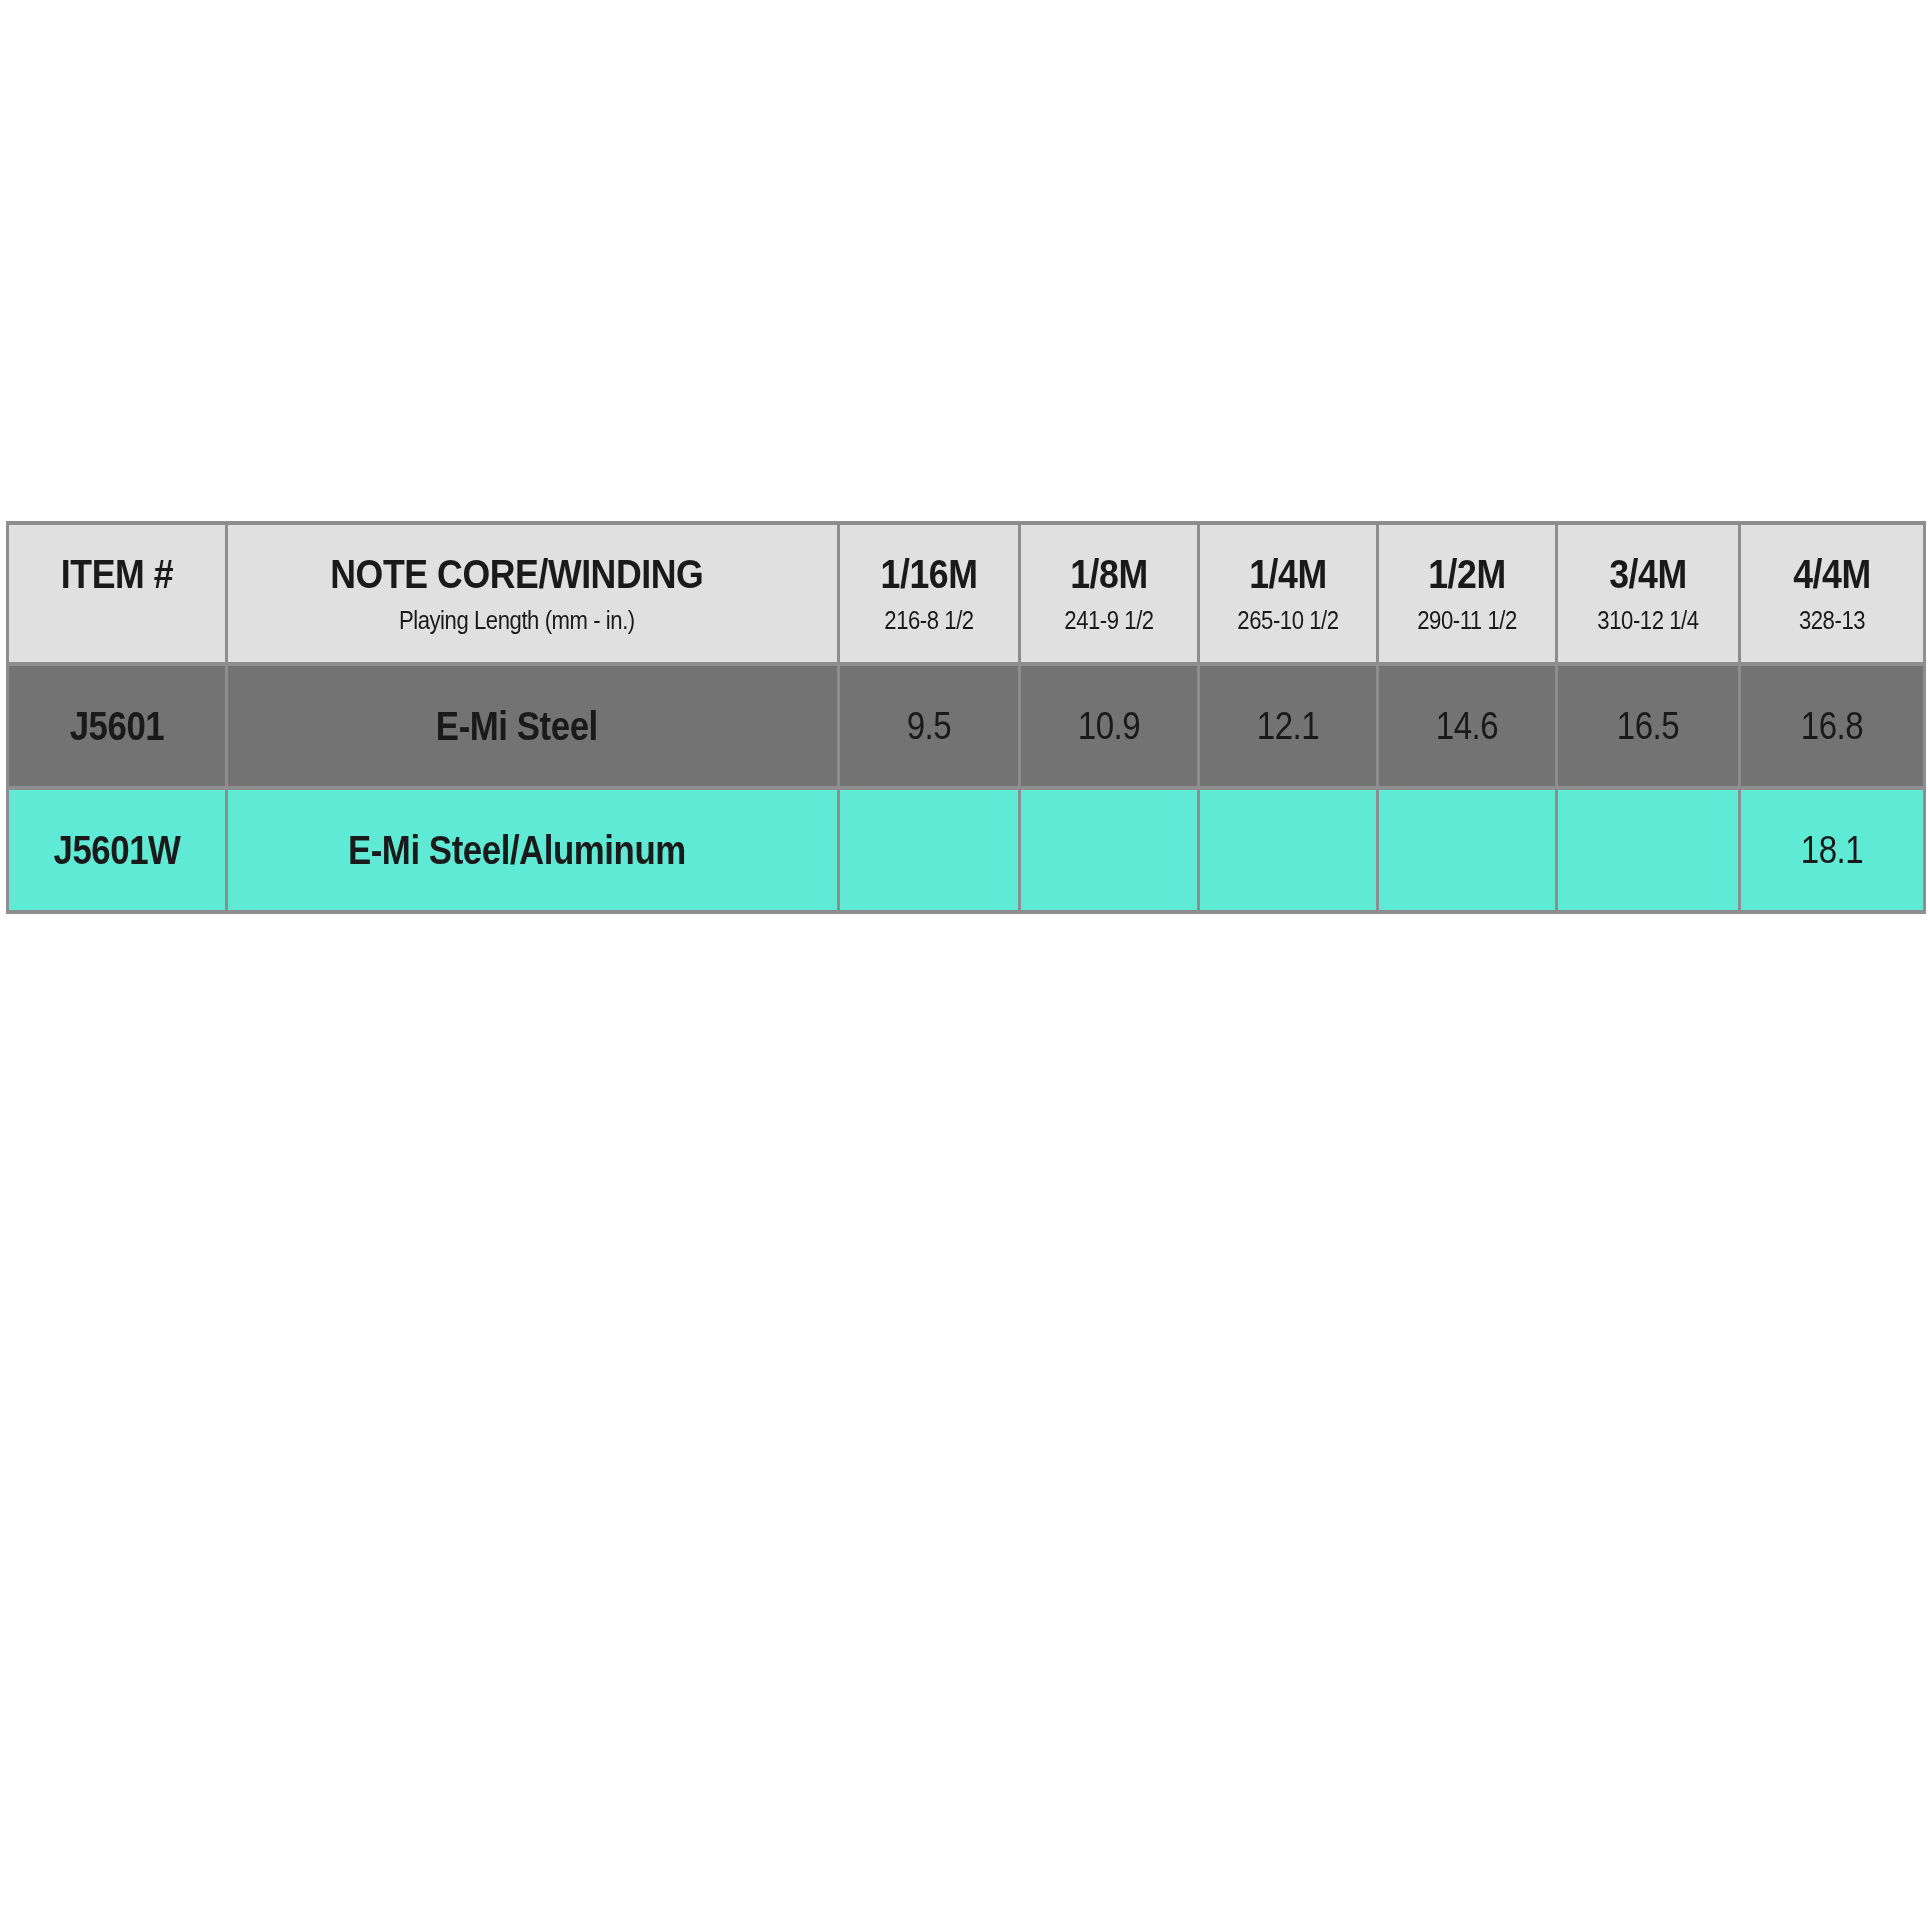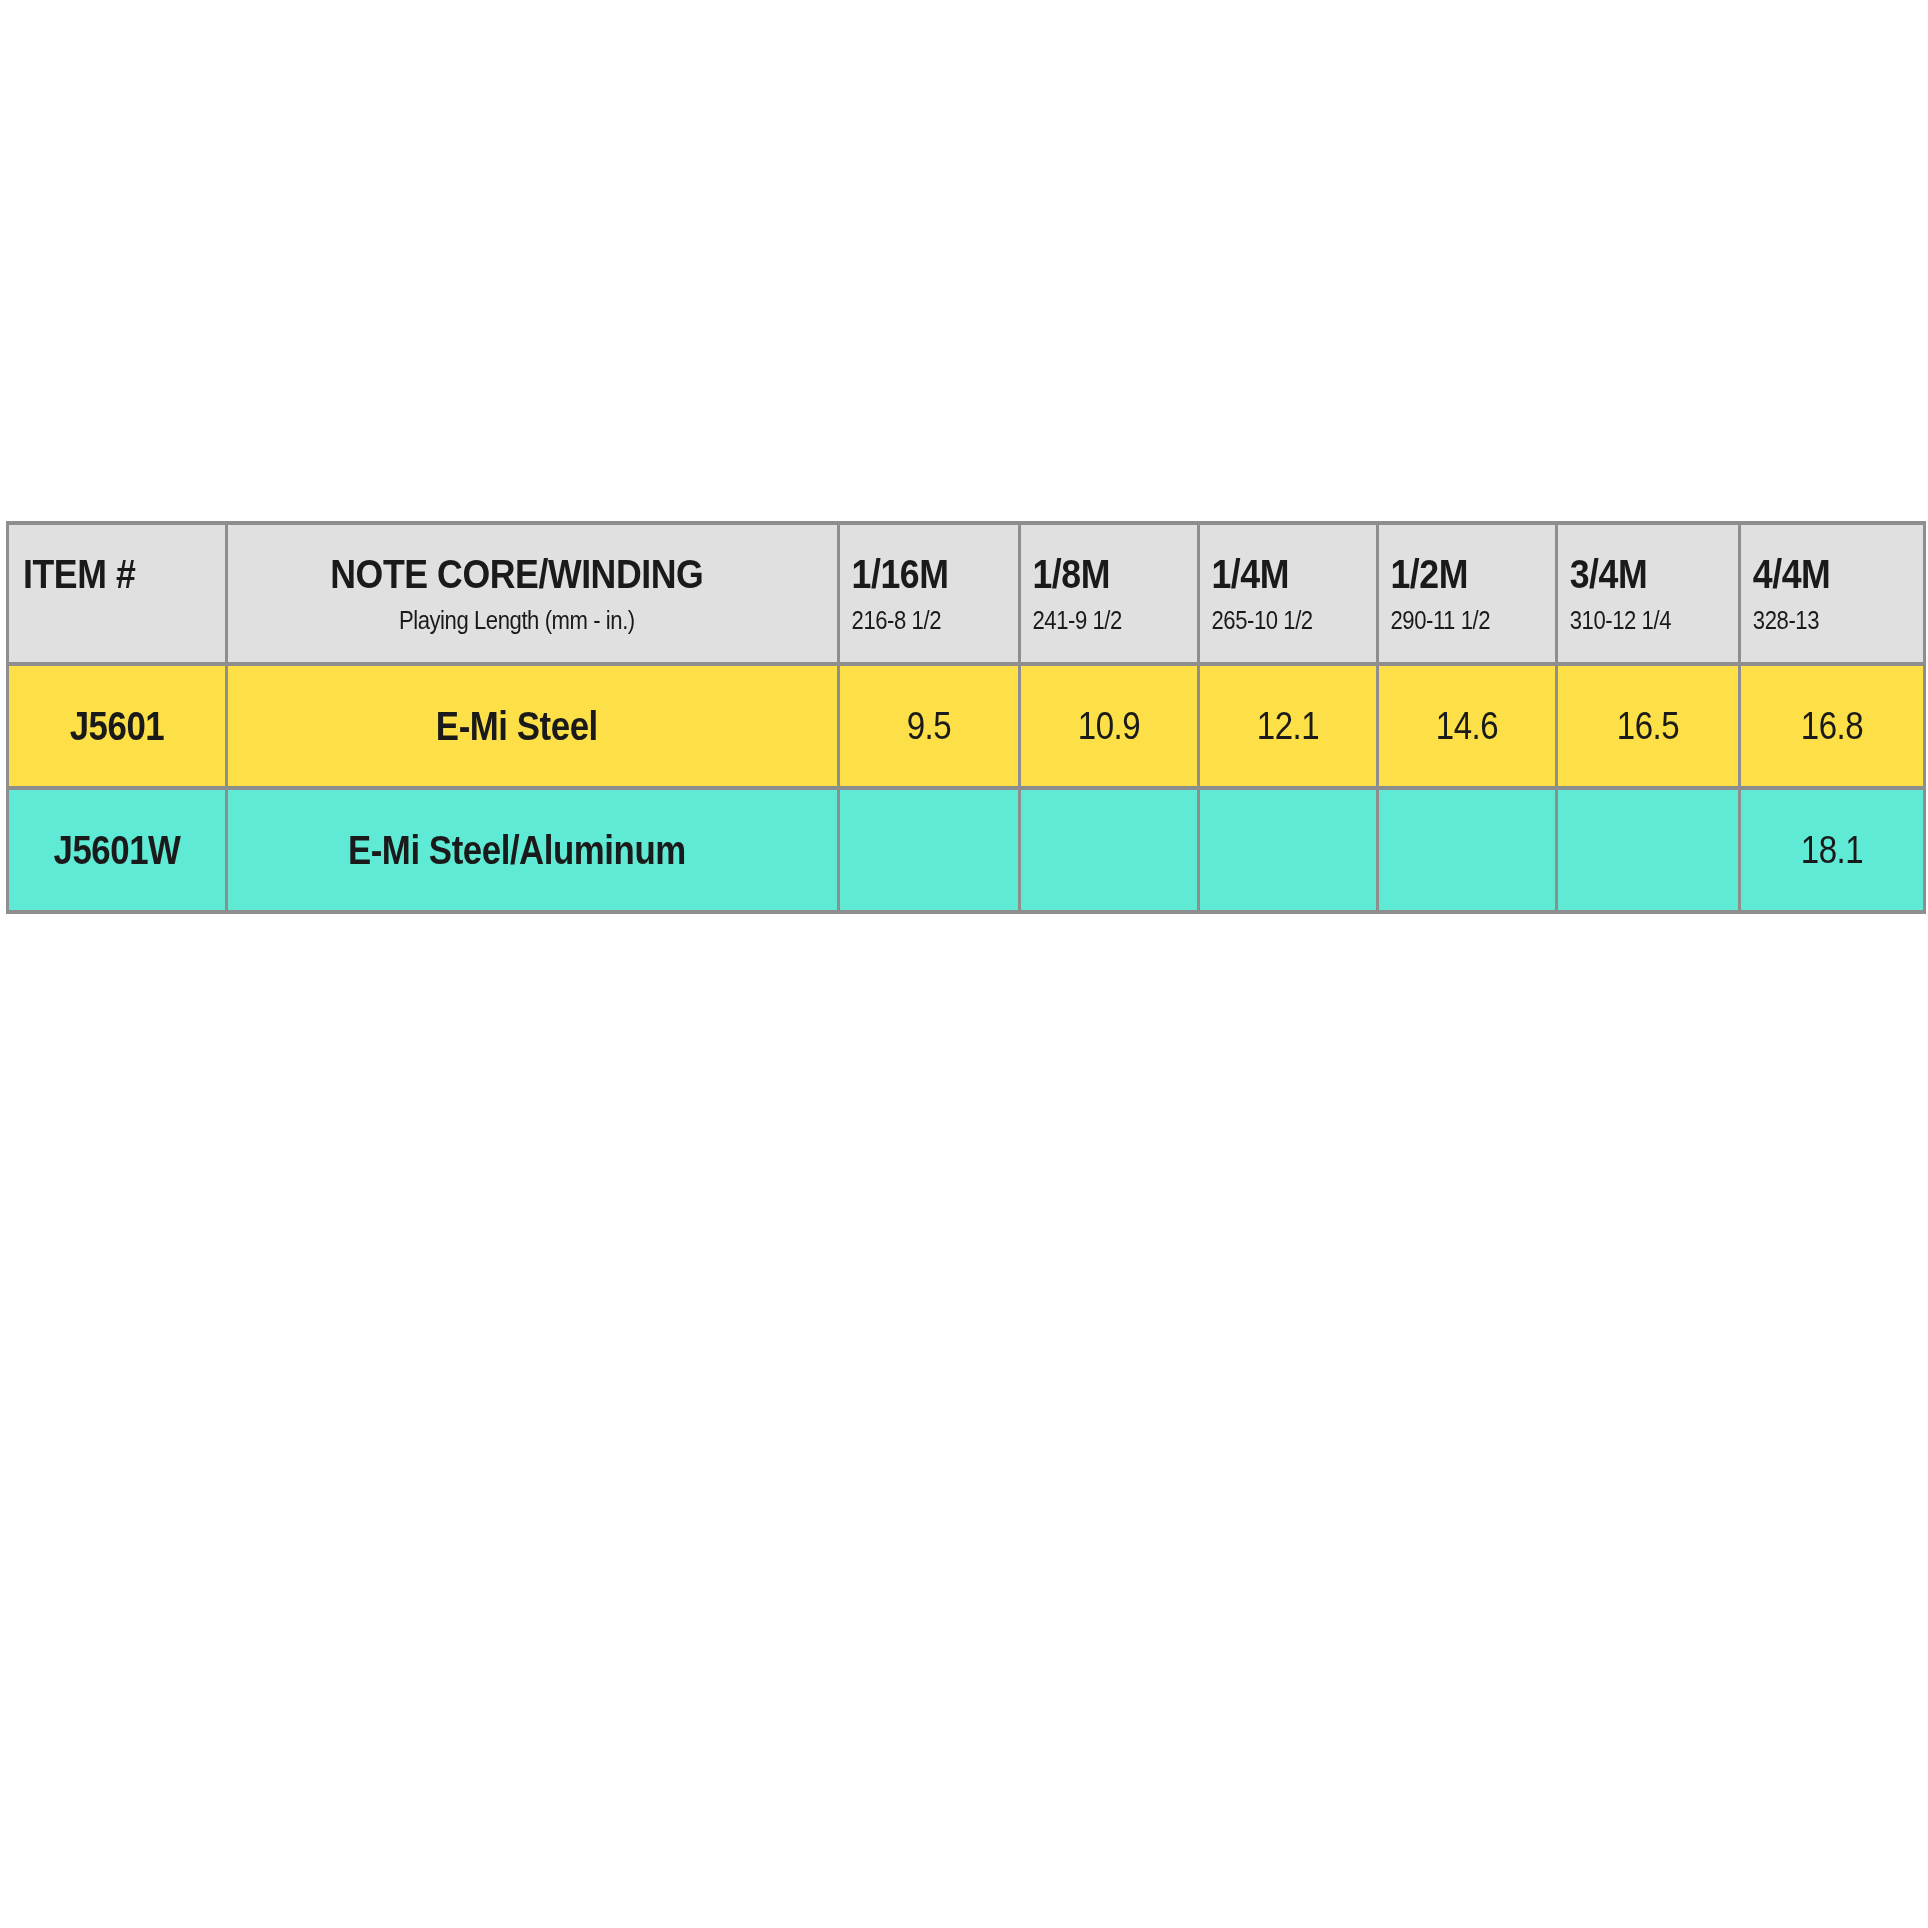--- a/index.html
+++ b/index.html
@@ -25,23 +25,23 @@
   .spec-table th, .spec-table td {
     border-left: 3.8px solid #8e8e8e;
     border-right: 3.8px solid #8e8e8e;
     border-top: 4.7px solid #8e8e8e;
     border-bottom: 4.7px solid #8e8e8e;
     padding: 0;
     overflow: hidden;
   }
   thead tr { height: 141px; }
   tbody tr { height: 124px; }
-  thead th { background: #e0e0e0; vertical-align: middle; text-align: left; }
+  thead th { background: #e0e0e0; vertical-align: middle; text-align: center; }
   tbody tr.alt td { background: #5eead4; }
-  tbody td { background: #fde047; vertical-align: middle; text-align: center; padding-bottom: 11.3px; }
+  tbody td { background: #737373; vertical-align: middle; text-align: center; padding-bottom: 11.3px; }
 
   .cond {
     display: block;
     transform: scaleX(0.87);
     transform-origin: center;
     letter-spacing: -0.5px;
     white-space: nowrap;
   }
   .h-main {
     font-size: 41px;

